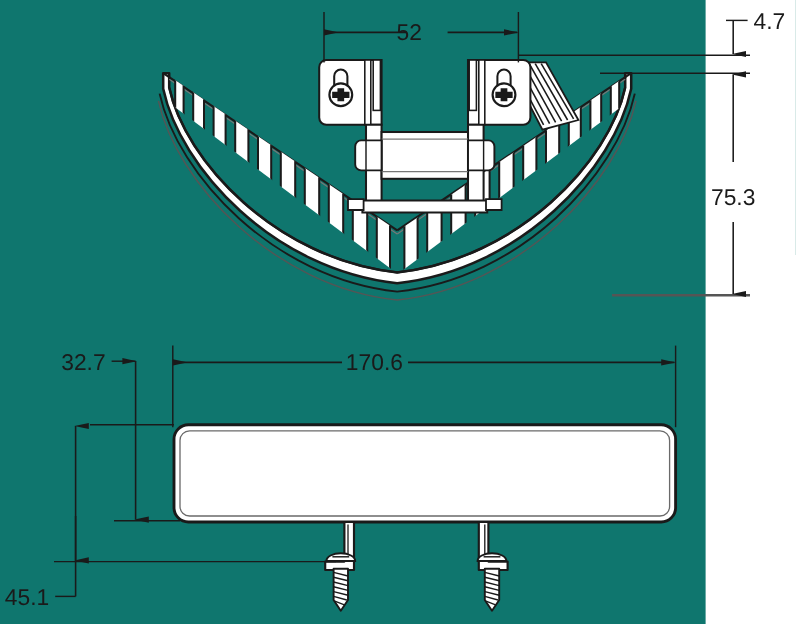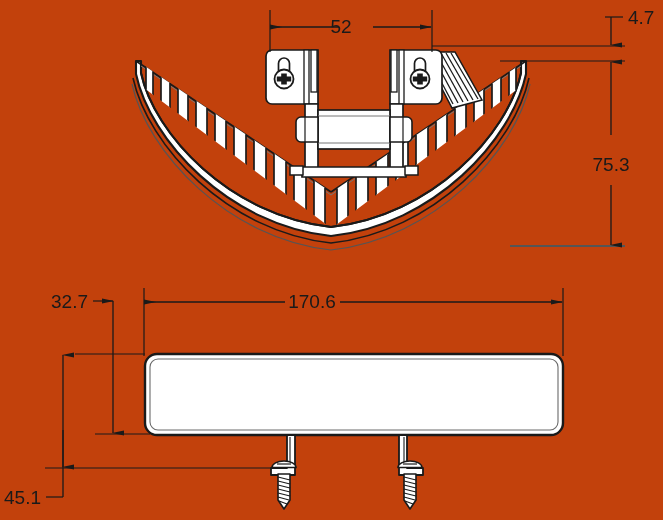--- a/index.html
+++ b/index.html
@@ -1,18 +1,18 @@
 <!DOCTYPE html>
 <html><head>
 <meta charset="utf-8">
 <style>
   html,body{margin:0;padding:0;background:#ffffff;}
   body{width:663px;height:520px;overflow:hidden;
        font-family:"Liberation Sans","DejaVu Sans",sans-serif;}
-  #drawing{position:relative;width:663px;height:520px;background:#c2410c;}
+  #drawing{position:relative;width:588px;height:520px;background:#0f766e;}
   svg{display:block;}
   .dimtext{font-family:"Liberation Sans","DejaVu Sans",sans-serif;
            font-size:19px;fill:#1a1a1a;}
 </style>
 </head>
 <body>
 
 <div id="drawing">
 <svg width="663" height="520" viewBox="0 0 663 520">
 

